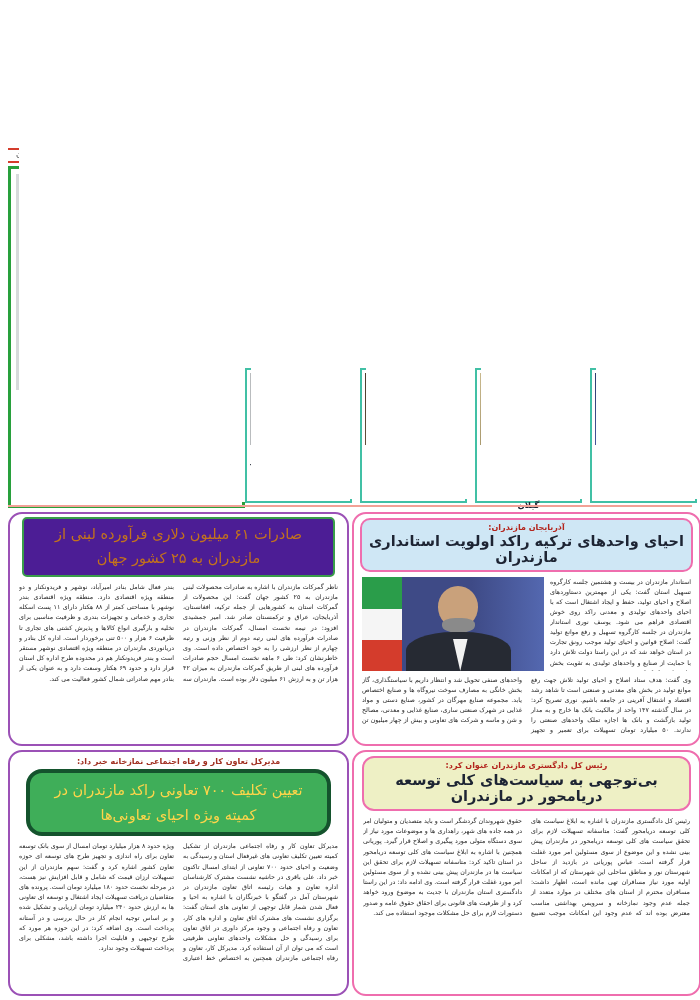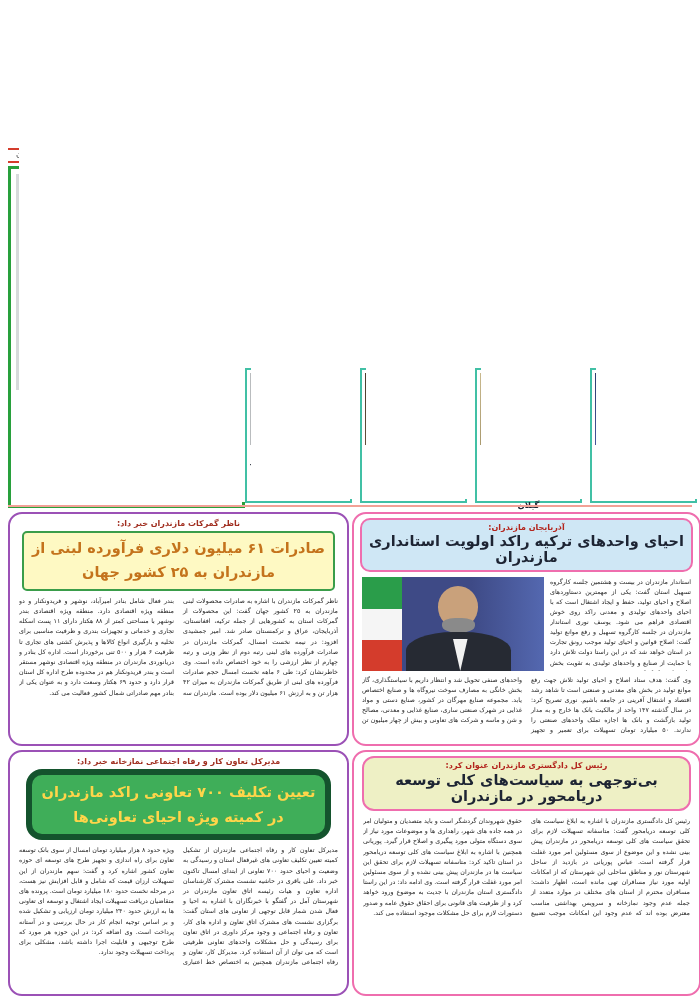--- a/index.html
+++ b/index.html
@@ -47,39 +47,39 @@
   .news-box .title{text-align:center;font-size:8.5px;font-weight:bold;color:#1d2433;line-height:1.5;}
   .news-box .page{position:absolute;bottom:2px;left:4px;font-size:6px;color:#333;}
   .rule-salmon{left:8px;top:505px;width:684px;height:2px;background:#f2a196;}
 
   
   .block{background:#fff;border-radius:14px;}
   .block .kicker-out{text-align:center;font-size:8px;font-weight:bold;color:#a12f21;margin-top:5px;}
   .body-2col{margin:5px 9px;column-count:2;column-gap:9px;font-size:6.3px;line-height:1.62;
     text-align:justify;color:#1f1f1f;overflow:hidden;}
   .mid-left{left:8px;top:512px;width:337px;height:230px;border:2px solid #9b51b6;}
-  .mid-left .green-box{margin:3px 12px 0;border:2px solid #3a9d4a;background:#fef9c3;border-radius:5px;
-    padding:4px 6px;text-align:center;font-size:14.5px;font-weight:bold;color:#c4731c;line-height:1.65;}
+  .mid-left .green-box{margin:3px 12px 0;border:2px solid #3a9d4a;background:#4c1d95;border-radius:5px;
+    padding:4px 6px;text-align:center;font-size:14.5px;font-weight:normal;color:#c4731c;line-height:1.65;}
   .mid-left .body-2col{height:146px;}
 
   .mid-right{left:352px;top:512px;width:345px;height:230px;border:2px solid #ef6eae;}
   .mid-right .head-box{margin:4px 6px 0;border:2px solid #ef6eae;background:#cfe7f5;border-radius:10px;
     text-align:center;padding:3px 4px 5px;}
   .mid-right .head-box .kicker{font-size:8px;font-weight:bold;color:#b3251e;}
   .mid-right .head-box .title{font-size:14.5px;font-weight:bold;color:#1d2433;margin-top:1px;}
   .mid-right .content-row{display:flex;direction:ltr;margin:5px 8px 0;gap:6px;height:94px;}
   .mid-right .content-row .photo{width:182px;flex:none;}
   .mid-right .side-text{direction:rtl;flex:1;font-size:6.3px;line-height:1.6;text-align:justify;
     color:#1f1f1f;overflow:hidden;}
   .mid-right .body-rest{margin:4px 8px;height:64px;column-count:2;column-gap:9px;font-size:6.3px;
     line-height:1.6;text-align:justify;color:#1f1f1f;overflow:hidden;}
 
   .bottom-left{left:8px;top:750px;width:337px;height:242px;border:2px solid #9b51b6;}
-  .bottom-left .solid-green-box{margin:3px 16px 0;border:6px solid #14532d;background:#3fae59;
-    border-radius:16px;padding:5px 8px;text-align:center;font-size:14.5px;font-weight:bold;
+  .bottom-left .solid-green-box{margin:3px 16px 0;border:4px solid #14532d;background:#3fae59;
+    border-radius:16px;padding:5px 8px;text-align:center;font-size:14.5px;font-weight:normal;
     color:#ffd54a;line-height:1.7;}
   .bottom-left .body-2col{height:152px;}
 
   .bottom-right{left:352px;top:750px;width:345px;height:242px;border:2px solid #ef6eae;}
   .bottom-right .cream-box{margin:4px 8px 0;border:2px solid #ef6eae;background:#eef0c5;border-radius:12px;
     text-align:center;padding:3px 4px 5px;}
   .bottom-right .cream-box .kicker{font-size:8px;font-weight:bold;color:#b3251e;}
   .bottom-right .cream-box .title{font-size:14.5px;font-weight:bold;color:#1d2433;margin-top:2px;}
   .bottom-right .body-2col{height:150px;}
 
@@ -188,21 +188,20 @@
       </div>
       <div class="kicker">رئیس کل دادگستری گیلان:</div>
       <div class="title">وضعیت محوطه گمرک بین المللی آستارا نامطلوب است</div>
       <div class="page">صفحه ۲</div>
     </div>
   </div>
 
   <div class="abs rule-salmon"></div>
 
   <div class="abs block mid-left">
-    <div class="kicker-out">ناظر گمرکات مازندران خبر داد:</div>
     <div class="green-box">صادرات ۶۱ میلیون دلاری فرآورده لبنی از مازندران به ۲۵ کشور جهان</div>
     <div class="body-2col">ناظر گمرکات مازندران با اشاره به صادرات محصولات لبنی مازندران به ۲۵ کشور جهان گفت: این محصولات از گمرکات استان به کشورهایی از جمله ترکیه، افغانستان، آذربایجان، عراق و ترکمنستان صادر شد. امیر جمشیدی افزود: در نیمه نخست امسال، گمرکات مازندران در صادرات فرآورده های لبنی رتبه دوم از نظر وزنی و رتبه چهارم از نظر ارزشی را به خود اختصاص داده است. وی خاطرنشان کرد: طی ۶ ماهه نخست امسال حجم صادرات فرآورده های لبنی از طریق گمرکات مازندران به میزان ۴۲ هزار تن و به ارزش ۶۱ میلیون دلار بوده است. مازندران سه بندر فعال شامل بنادر امیرآباد، نوشهر و فریدونکنار و دو منطقه ویژه اقتصادی دارد. منطقه ویژه اقتصادی بندر نوشهر با مساحتی کمتر از ۸۸ هکتار دارای ۱۱ پست اسکله تجاری و خدماتی و تجهیزات بندری و ظرفیت مناسبی برای تخلیه و بارگیری انواع کالاها و پذیرش کشتی های تجاری تا ظرفیت ۶ هزار و ۵۰۰ تنی برخوردار است. اداره کل بنادر و دریانوردی مازندران در منطقه ویژه اقتصادی نوشهر مستقر است و بندر فریدونکنار هم در محدوده طرح اداره کل استان قرار دارد و حدود ۶۹ هکتار وسعت دارد و به عنوان یکی از بنادر مهم صادراتی شمال کشور فعالیت می کند.</div>
   </div>
 
   <div class="abs block mid-right">
     <div class="head-box">
       <div class="kicker">آذربایجان مازندران:</div>
       <div class="title">احیای واحدهای ترکیه راکد اولویت استانداری مازندران</div>
     </div>
     <div class="content-row">

